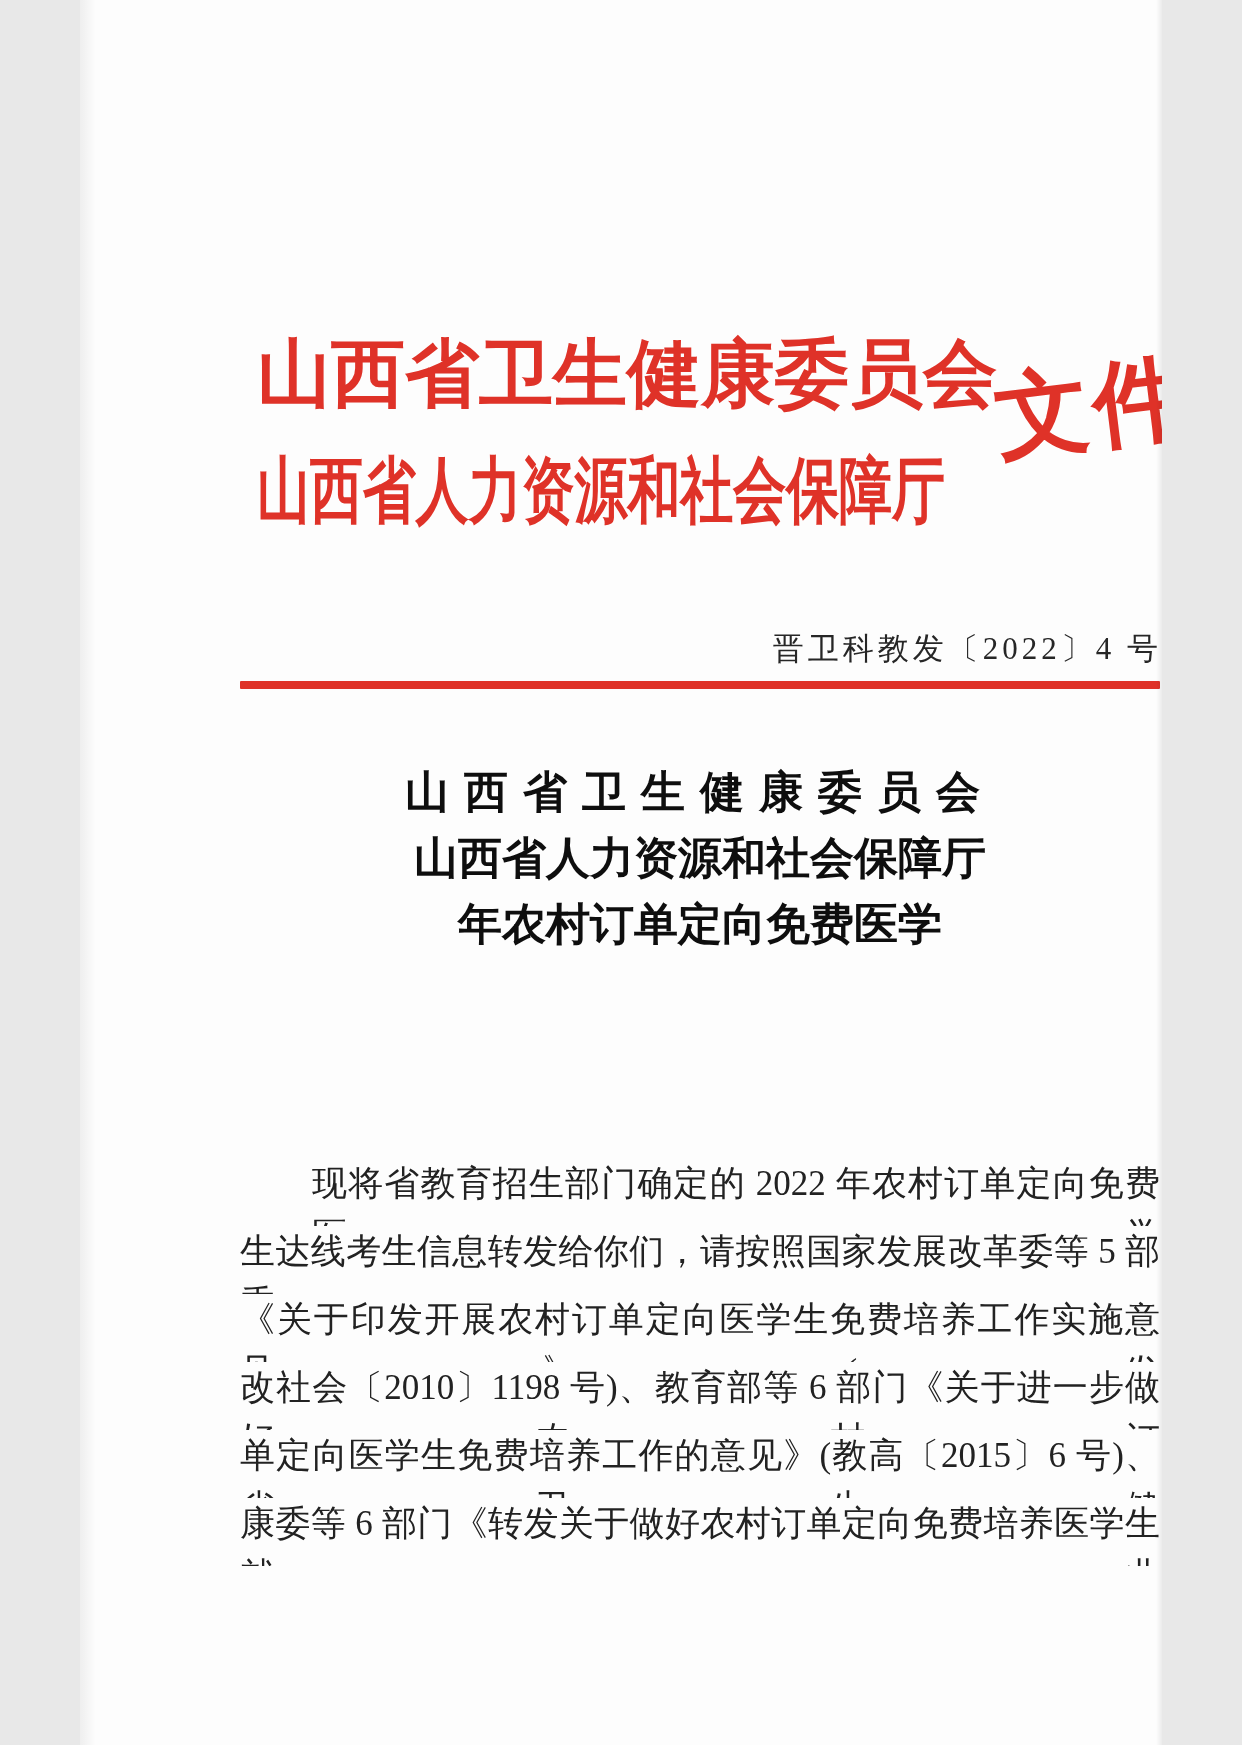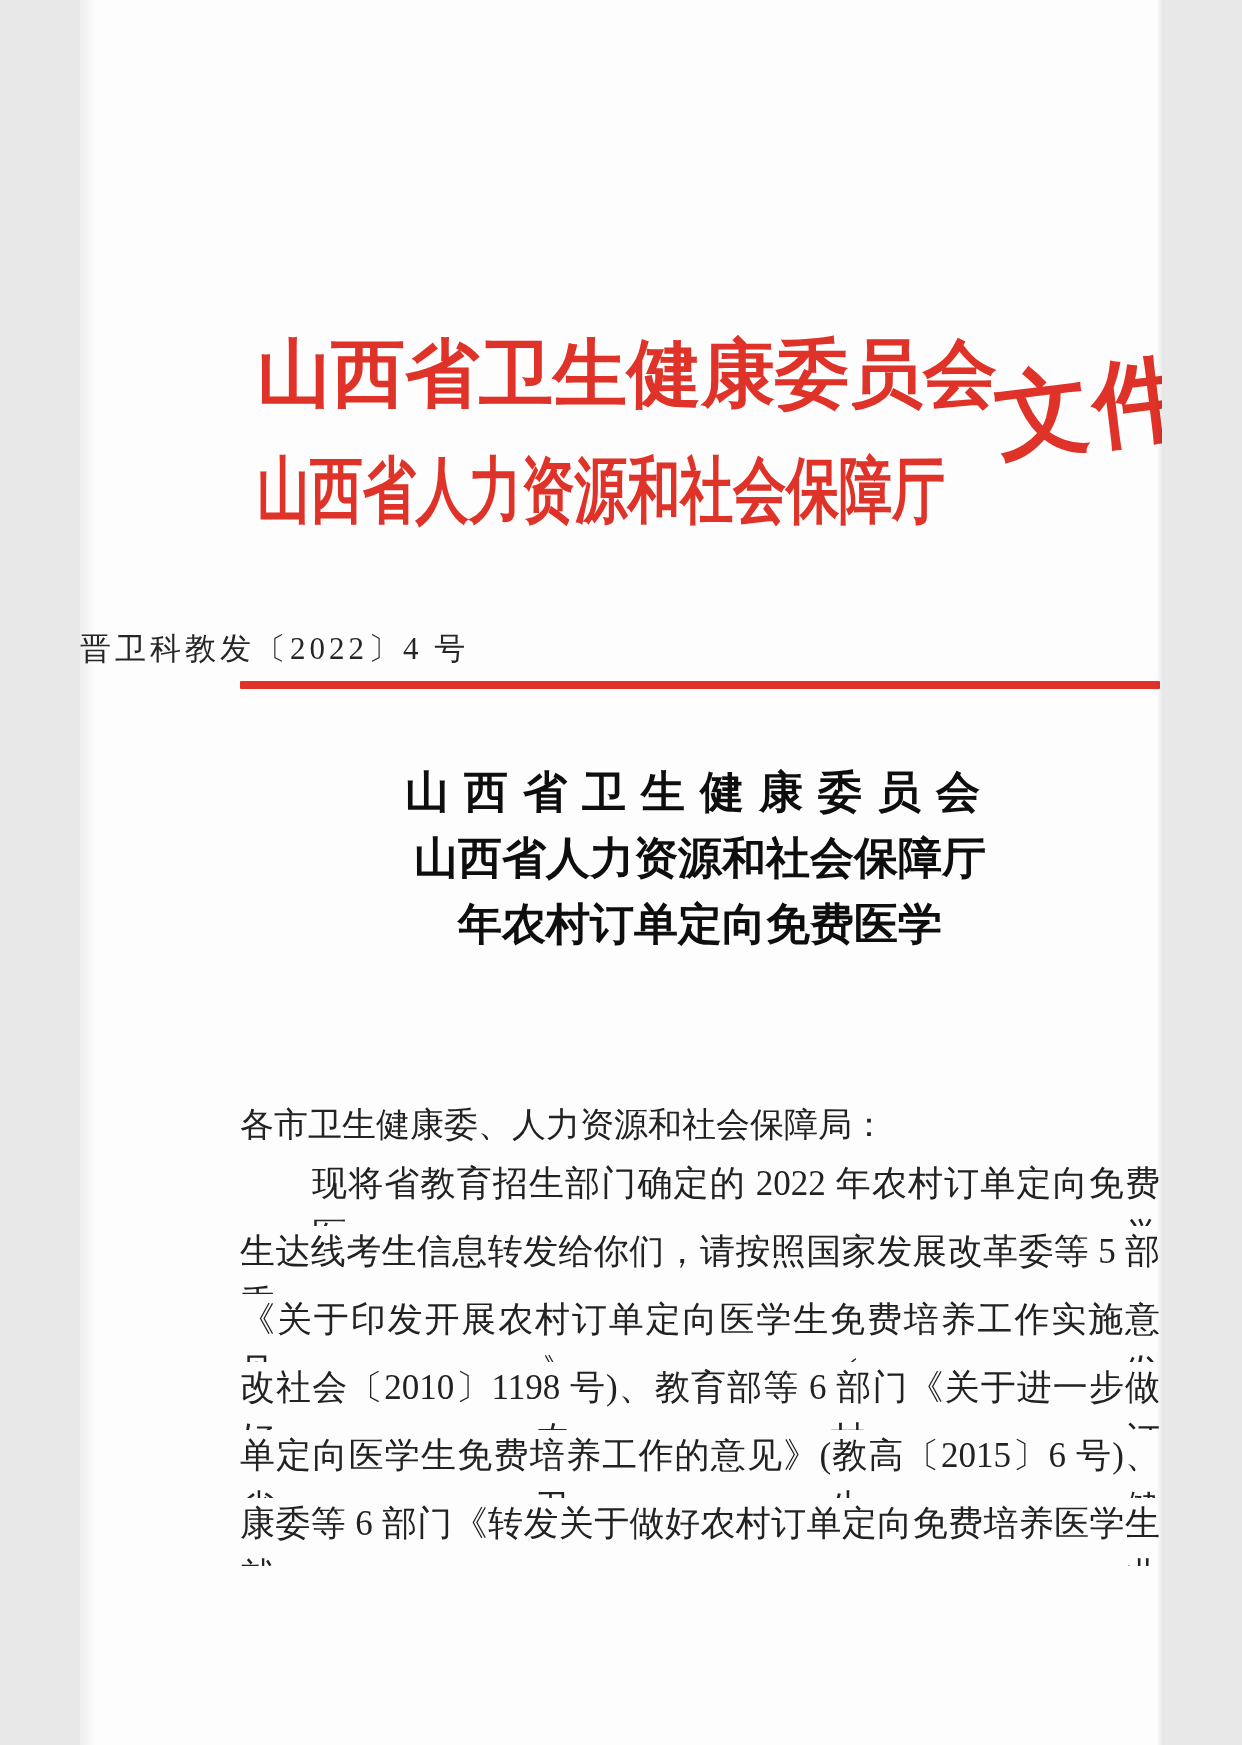--- a/index.html
+++ b/index.html
@@ -74,21 +74,21 @@
     transform: rotate(-7deg);
     transform-origin: left center;
     white-space: nowrap;
   }
 
   .doc-number {
     position: absolute;
     left: 0;
     top: 628px;
     width: 100%;
-    text-align: left;
+    text-align: right;
     font-size: 31px;
     letter-spacing: 4px;
     color: #262626;
   }
 
   .red-rule {
     position: absolute;
     left: 160px;
     top: 681px;
     width: 920px;
@@ -157,21 +157,20 @@
   <div class="doc-number">晋卫科教发〔2022〕4 号</div>
 
   <div class="red-rule"></div>
 
   <div class="title-block">
     <div class="title-line spaced">山西省卫生健康委员会</div>
     <div class="title-line">山西省人力资源和社会保障厅</div>
     <div class="title-line">年农村订单定向免费医学</div>
   </div>
 
-  <div class="salutation">各市卫生健康委、人力资源和社会保障局：</div>
 
   <div class="paragraph">
     <div class="para-line indent">现将省教育招生部门确定的 2022 年农村订单定向免费医学</div>
     <div class="para-line">生达线考生信息转发给你们，请按照国家发展改革委等 5 部委</div>
     <div class="para-line">《关于印发开展农村订单定向医学生免费培养工作实施意见》(发</div>
     <div class="para-line">改社会〔2010〕1198 号)、教育部等 6 部门《关于进一步做好农村订</div>
     <div class="para-line">单定向医学生免费培养工作的意见》(教高〔2015〕6 号)、省卫生健</div>
     <div class="para-line">康委等 6 部门《转发关于做好农村订单定向免费培养医学生就业</div>
   </div>
 

